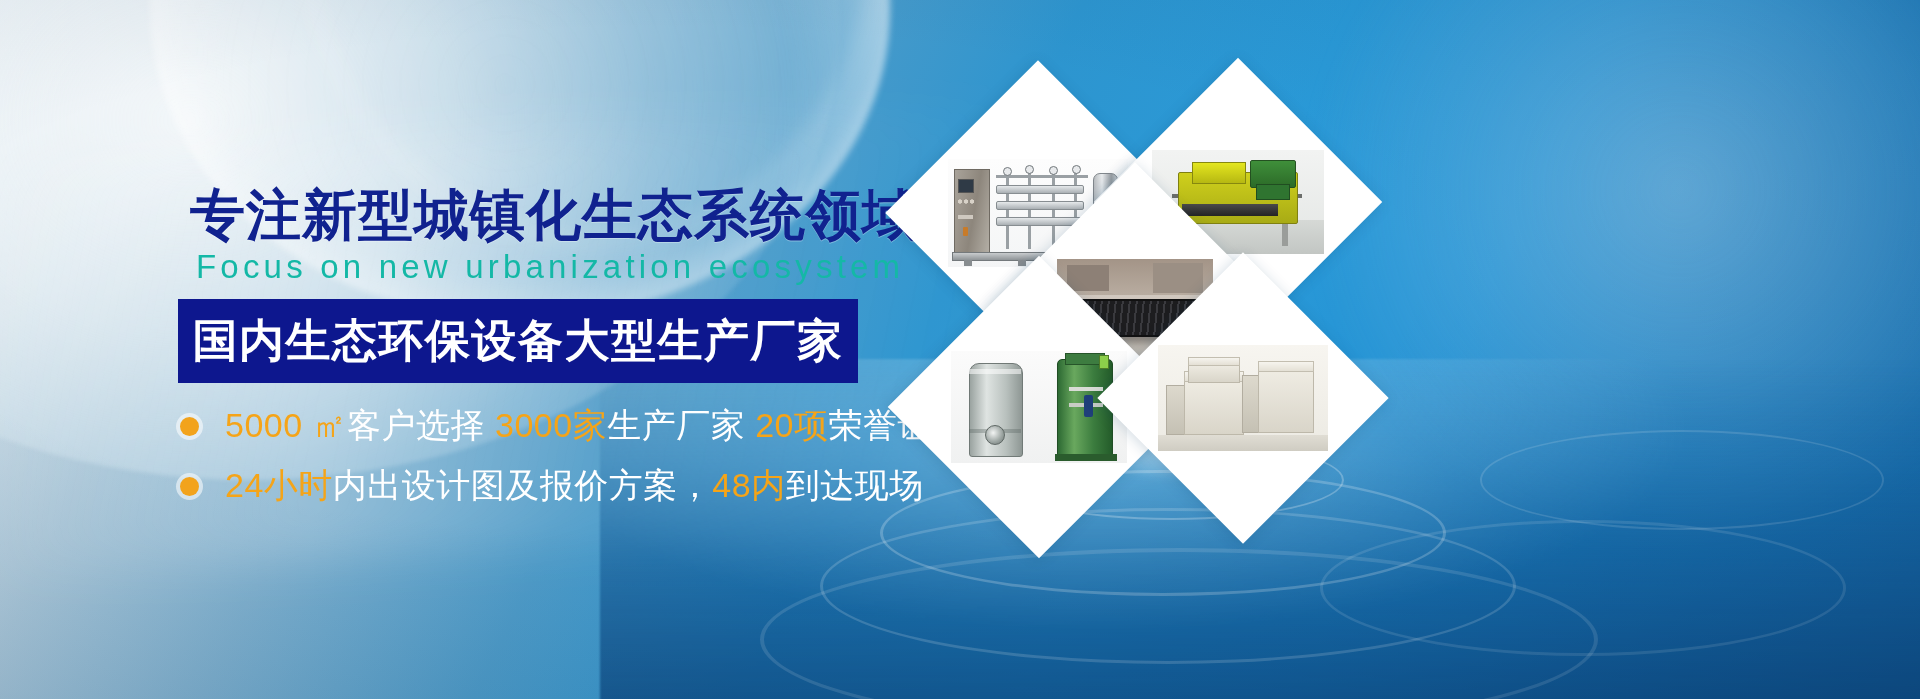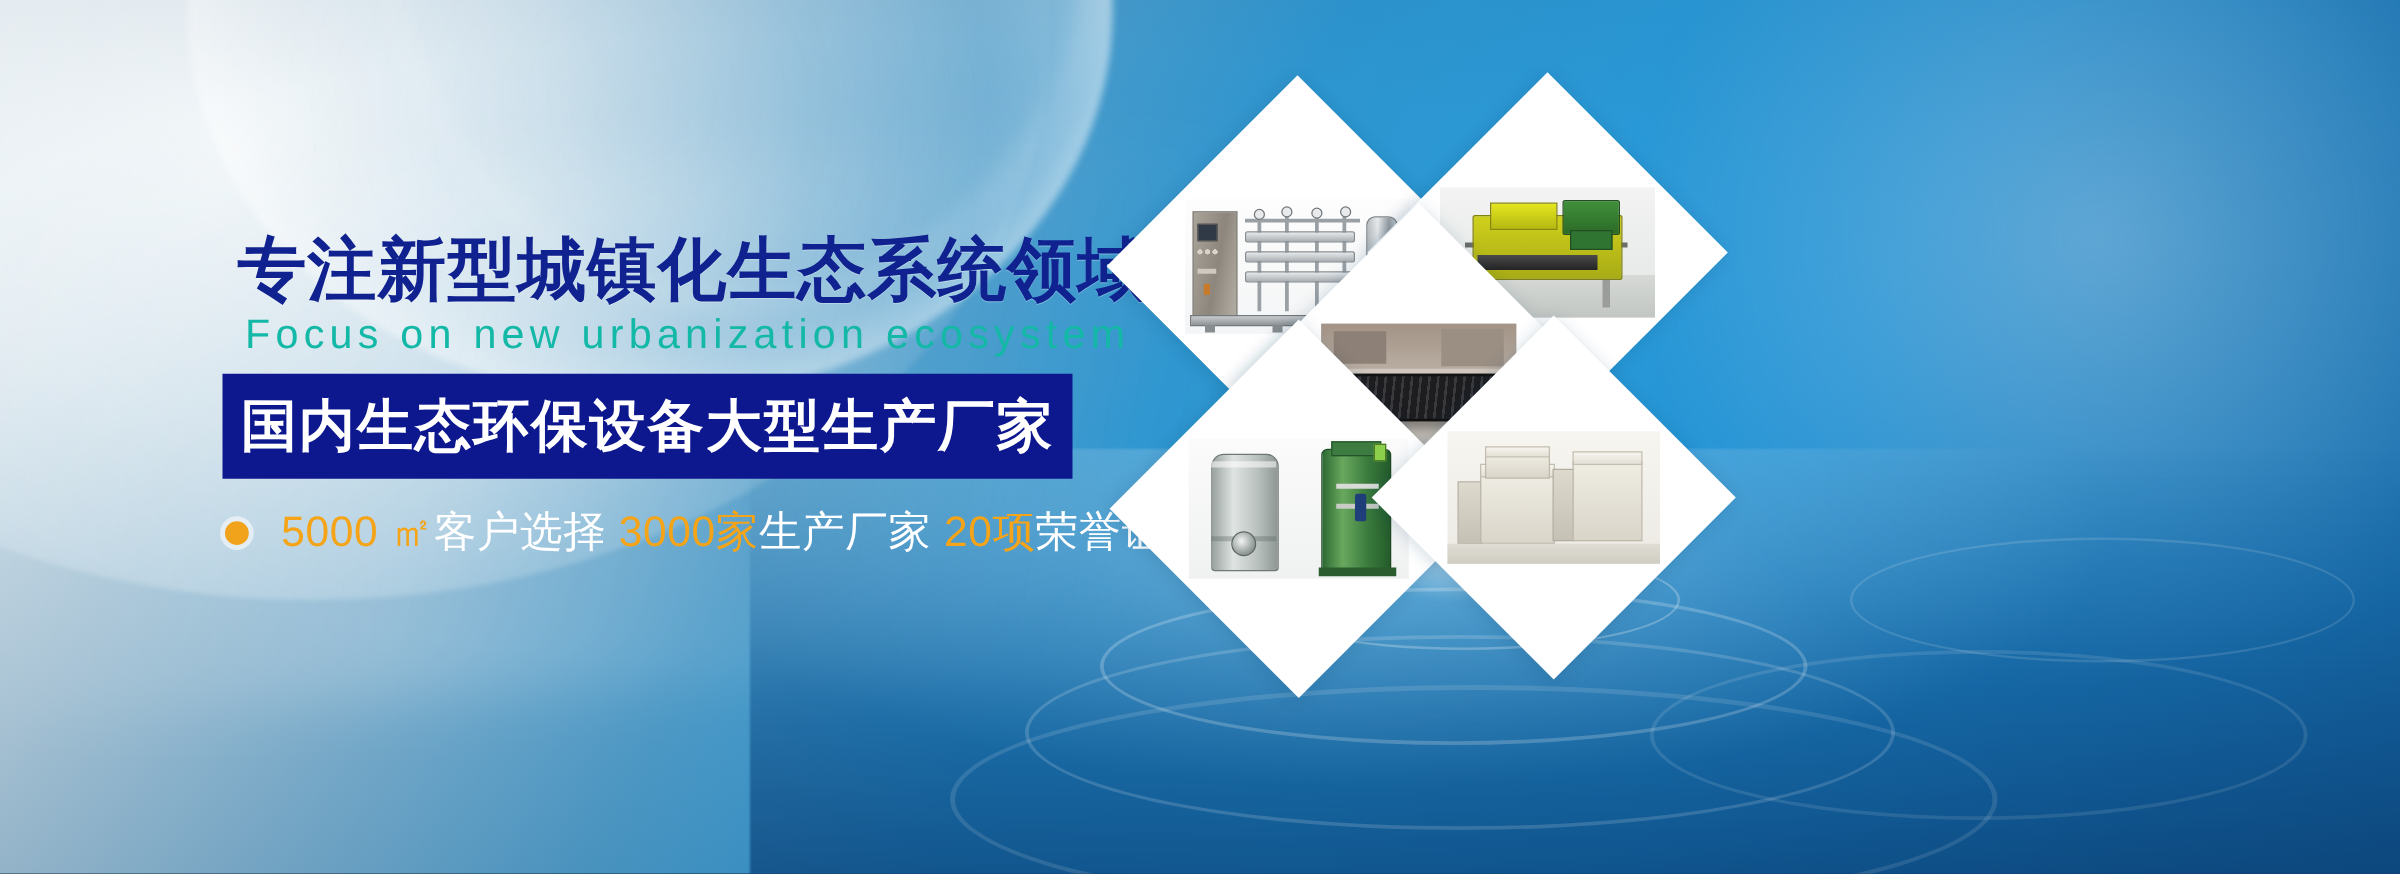--- a/index.html
+++ b/index.html
@@ -348,20 +348,26 @@
 
     <div class="bullets">
 
       <div class="bullet-row">
         <span class="bullet-dot"></span>
         <span class="bullet-text">
           <span class="hl">5000 ㎡</span><span>客户选择 </span><span class="hl">3000家</span><span>生产厂家 </span><span class="hl">20项</span><span>荣誉证书</span>
         </span>
       </div>
 
+      <div class="bullet-row">
+        <span class="bullet-dot"></span>
+        <span class="bullet-text">
+          <span class="hl">24小时</span><span>内出设计图及报价方案，</span><span class="hl">48内</span><span>到达现场</span>
+        </span>
+      </div>
 
     </div>
   </div>
 
   <div class="diamonds">
 
     <div class="dia" style="left:30px; top:105px; width:216px; height:216px;">
       <div class="dia-inner">
         <div class="photo p1">
           <div class="cabinet"></div>

